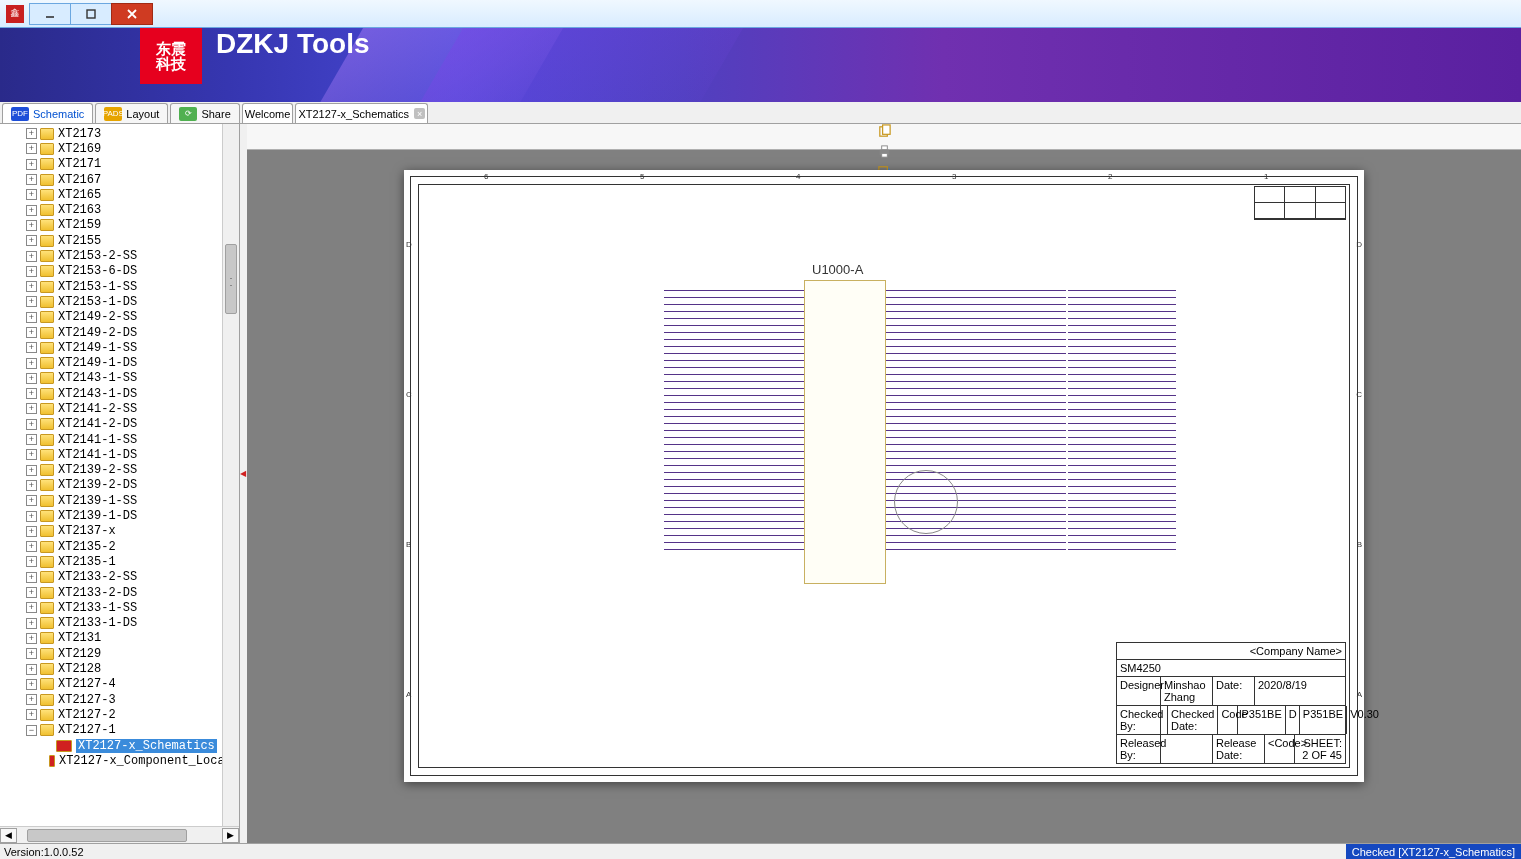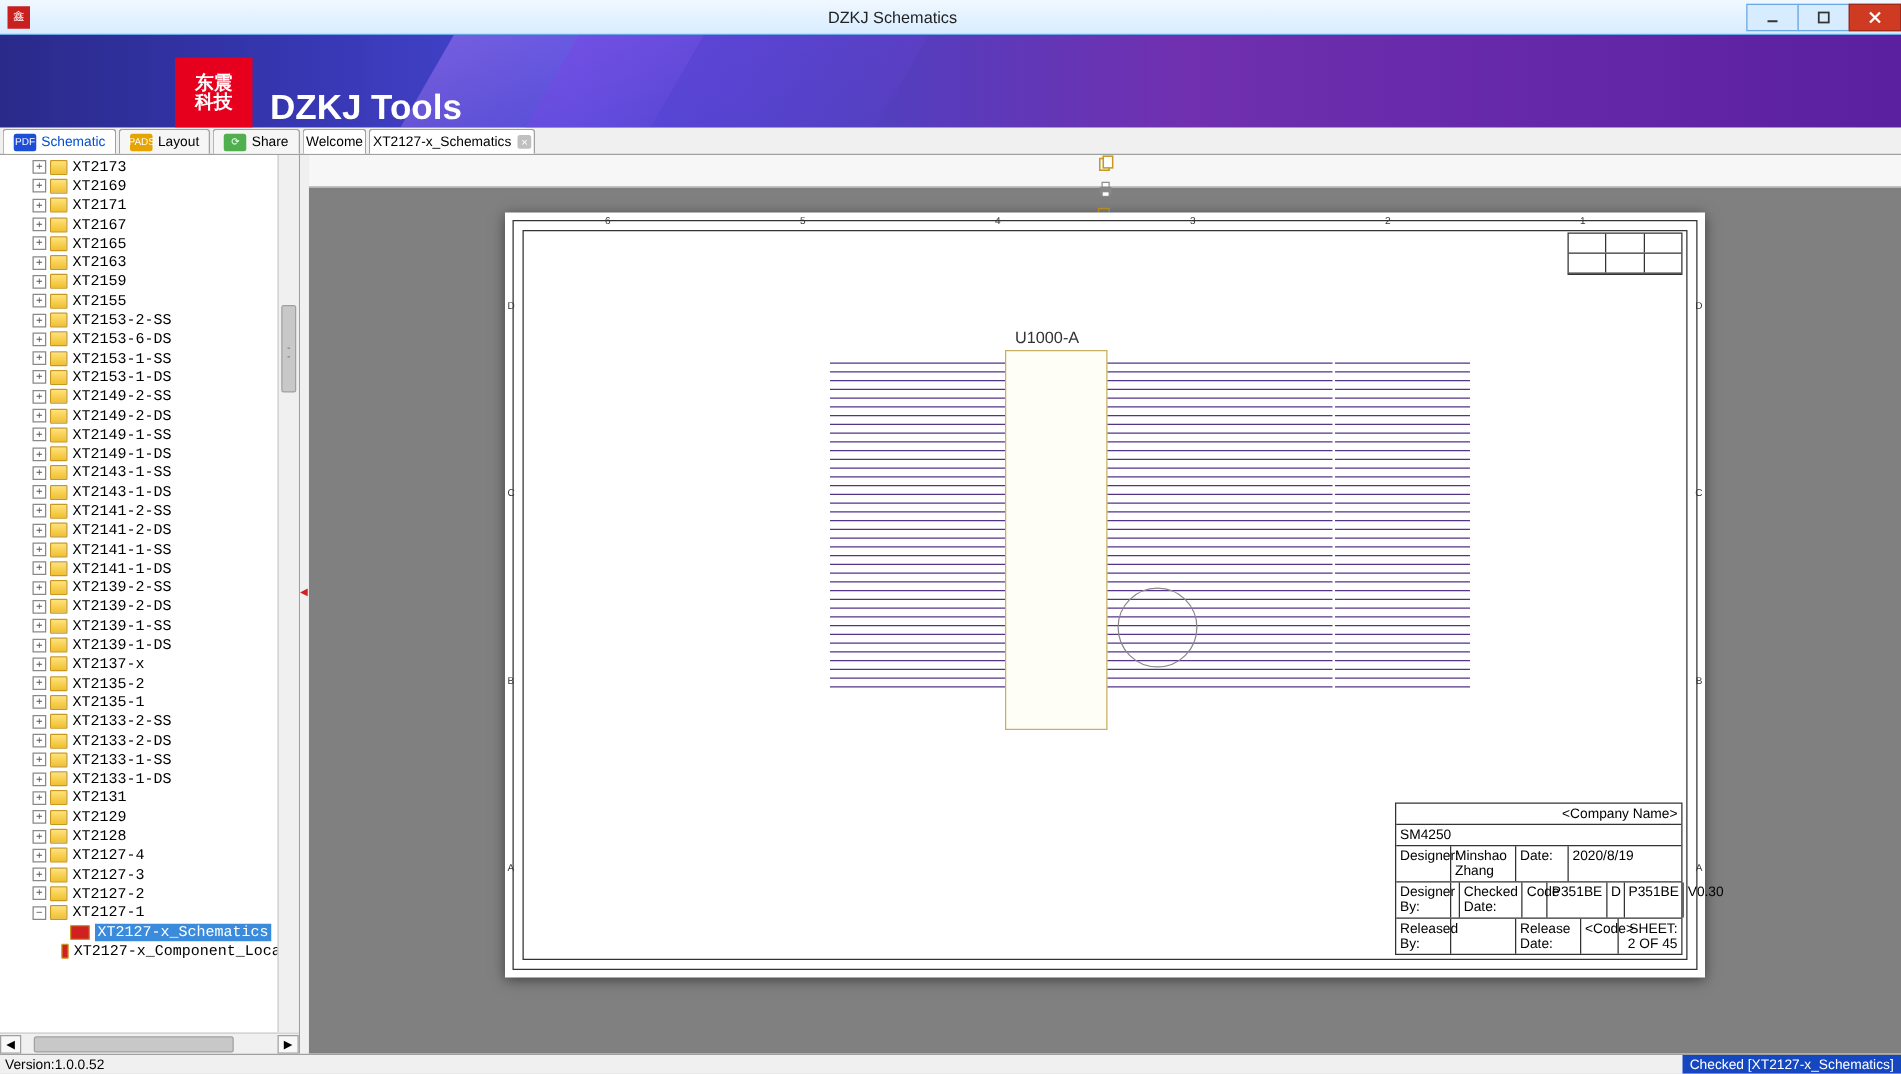--- a/index.html
+++ b/index.html
@@ -8,21 +8,21 @@
 
 .titlebar { height:28px; background:linear-gradient(#f0f8ff,#d8ecff); display:flex; align-items:center; border-bottom:1px solid #6ba7e0; }
 .titlebar .icon { width:18px; height:18px; margin:0 6px; background:#c82020; display:inline-flex; align-items:center; justify-content:center; color:#fff; font-size:9px; }
 .titlebar .title { flex:1; text-align:center; font-size:13px; color:#222; }
 .titlebar .winbtns { display:flex; }
 .titlebar .winbtn { width:42px; height:22px; display:flex; align-items:center; justify-content:center; border:1px solid #6ba7e0; margin-left:-1px; background:#d8ecff; cursor:pointer; }
 .titlebar .winbtn.close { background:#cf3b22; color:#fff; border-color:#a02a15; }
 .titlebar .winbtn svg { width:12px; height:12px; }
 
 
-.banner { height:74px; background:linear-gradient(90deg,#2a2a8a 0%,#3636b0 15%,#4747d4 30%,#5040c0 45%,#7030b0 62%,#5a20a0 100%); position:relative; overflow:hidden; display:flex; align-items:flex-end; }
+.banner { height:74px; background:linear-gradient(90deg,#2a2a8a 0%,#3636b0 15%,#4747d4 30%,#5040c0 45%,#7030b0 62%,#5a20a0 100%); position:relative; overflow:hidden; display:flex; align-items:flex-start; }
 .banner::before { content:""; position:absolute; left:340px; top:-40px; width:200px; height:160px; background:linear-gradient(135deg,rgba(180,130,255,.5),rgba(80,40,180,0)); transform:skewX(-30deg); }
 .banner::after { content:""; position:absolute; left:440px; top:-40px; width:280px; height:160px; background:linear-gradient(135deg,rgba(120,70,230,.55),rgba(60,20,160,0)); transform:skewX(-30deg); }
 .logo-box { width:62px; height:56px; background:#e6001e; color:#fff; margin-left:140px; display:flex; flex-direction:column; align-items:center; justify-content:center; font-size:16px; font-weight:bold; line-height:1; z-index:2; }
 .logo-box span { font-size:15px; }
 .brand { color:#fff; font-size:28px; font-weight:bold; margin-left:14px; z-index:2; }
 .banner-right { margin-left:auto; margin-right:60px; color:#fff; font-size:24px; z-index:2; }
 
 
 .mode-tabs { height:22px; background:#f0f0f0; border-bottom:1px solid #a0a0a0; display:flex; align-items:flex-end; padding-left:2px; }
 .mode-tab { height:20px; padding:0 8px; border:1px solid #a0a0a0; border-bottom:none; border-radius:3px 3px 0 0; background:#f6f6f6; margin-right:2px; display:flex; align-items:center; gap:4px; cursor:pointer; font-family:"Courier New",monospace; font-size:12px; }
@@ -102,21 +102,20 @@
 
 .status { position:absolute; left:0; right:0; bottom:0; height:16px; background:#f0f0f0; border-top:1px solid #a0a0a0; display:flex; align-items:center; font-family:"Courier New",monospace; font-size:12px; }
 .status .ver { padding-left:4px; }
 .status .cur { margin-left:auto; background:#1548c0; color:#fff; padding:0 6px; height:100%; display:flex; align-items:center; }
 </style>
 </head>
 <body>
 
 <div class="titlebar">
   <div class="icon">鑫</div>
-  <div class="title">DZKJ Schematics</div>
   <div class="winbtns">
     <div class="winbtn">
         <svg viewBox="0 0 12 12">
           <line x1="2" y1="9" x2="10" y2="9" stroke="#333" stroke-width="1.6"></line>
         </svg>
       </div>
     <div class="winbtn">
         <svg viewBox="0 0 12 12">
           <rect x="2" y="2" width="8" height="8" fill="none" stroke="#333" stroke-width="1.4"></rect>
         </svg>
@@ -603,21 +602,21 @@
           <div class="row">
               <div class="cell" style="flex:1;text-align:left">SM4250</div>
             </div>
           <div class="row">
             <div class="cell" style="width:44px">Designer:</div>
             <div class="cell" style="width:52px">Minshao Zhang</div>
             <div class="cell" style="width:42px">Date:</div>
             <div class="cell" style="flex:1">2020/8/19</div>
           </div>
           <div class="row">
-            <div class="cell" style="width:44px">Designer By:</div>
+            <div class="cell" style="width:44px">Checked By:</div>
             <div class="cell" style="width:52px"></div>
             <div class="cell" style="width:52px">Checked Date:</div>
             <div class="cell" style="width:20px">Code</div>
             <div class="cell" style="flex:1;text-align:center">P351BE</div>
             <div class="cell" style="width:14px;text-align:center">D</div>
             <div class="cell" style="flex:1;text-align:center">P351BE</div>
             <div class="cell" style="width:26px">V0.30</div>
           </div>
           <div class="row">
             <div class="cell" style="width:44px">Released By:</div>

